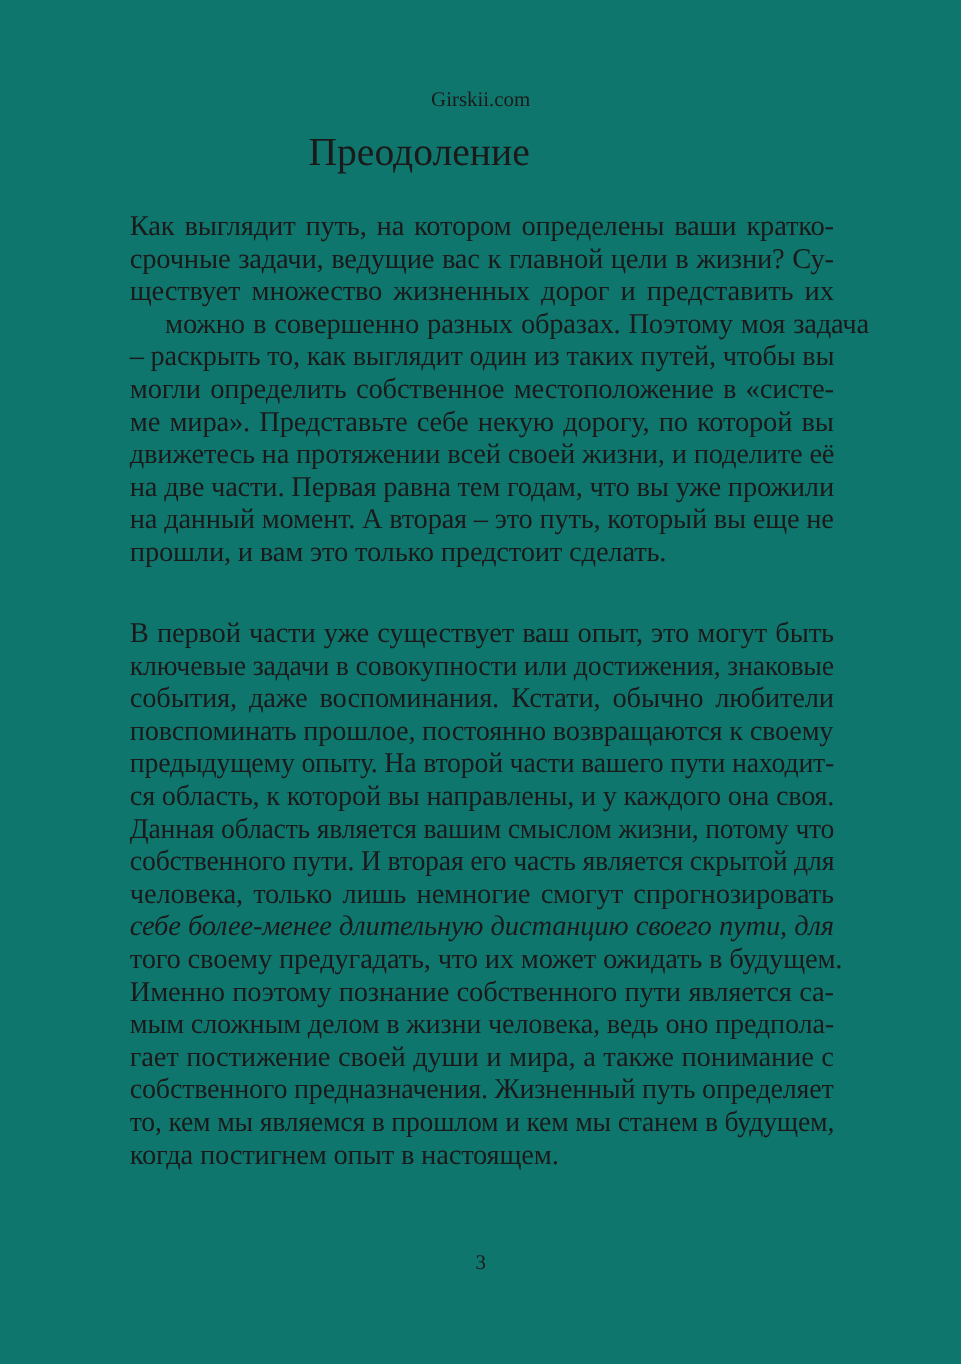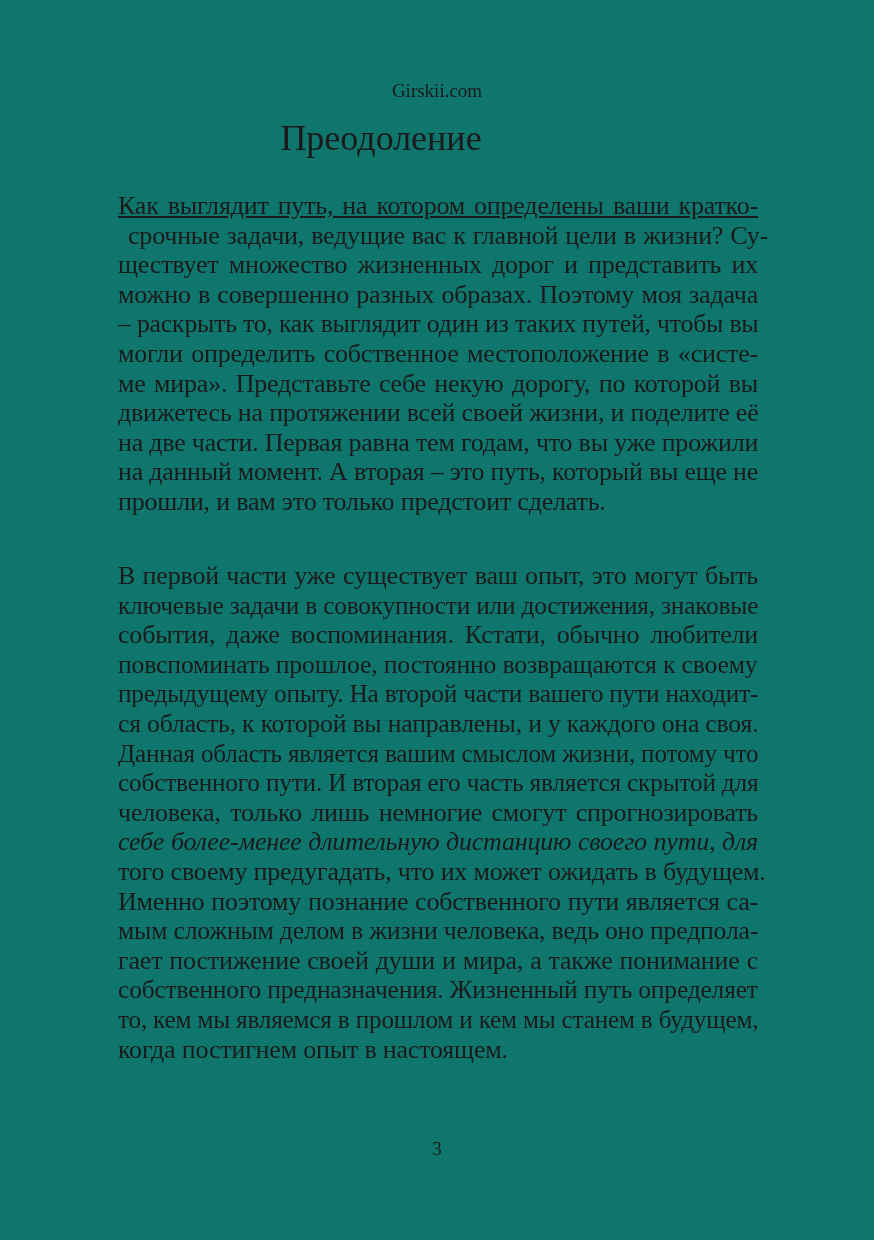--- a/index.html
+++ b/index.html
@@ -87,24 +87,24 @@
 </head>
 <body>
 
 <div class="page">
 
   <div class="site">Girskii.com</div>
 
   <h1 class="title">Преодоление</h1>
 
   <div class="para" id="para1">
-    <span class="line"><span class="line-inner" style="width: 100%; white-space: nowrap; text-decoration: underline;">Как выглядит путь, на котором определены ваши кратко-</span></span>
-    <span class="line"><span class="line-inner" style="width: 100%; white-space: nowrap; margin-left: 10px;">срочные задачи,  ведущие вас к главной цели в жизни? Су-</span></span>
+    <span class="line"><span class="line-inner" style="width: 100%; white-space: nowrap;">Как выглядит путь, на котором определены ваши кратко-</span></span>
+    <span class="line"><span class="line-inner" style="width: 100%; white-space: nowrap;">срочные задачи,  ведущие вас к главной цели в жизни? Су-</span></span>
     <span class="line"><span class="line-inner" style="width: 100%; white-space: nowrap;">ществует множество жизненных дорог и представить их</span></span>
-    <span class="line"><span class="line-inner" style="width: 100%; white-space: nowrap;">можно в совершенно разных образах. Поэтому моя задача</span></span>
+    <span class="line"><span class="line-inner" style="width: 100%; white-space: nowrap; margin-left: 32px;">можно в совершенно разных образах. Поэтому моя задача</span></span>
     <span class="line"><span class="line-inner" style="width: auto; white-space: nowrap; display: inline-block; transform-origin: left center; transform: scaleX(0.990712);">– раскрыть то, как выглядит один из таких путей, чтобы вы</span></span>
     <span class="line"><span class="line-inner" style="width: 100%; white-space: nowrap;">могли определить собственное местоположение в «систе-</span></span>
     <span class="line"><span class="line-inner" style="width: 100%; white-space: nowrap;">ме мира». Представьте себе некую дорогу, по которой вы</span></span>
     <span class="line"><span class="line-inner" style="width: auto; white-space: nowrap; display: inline-block; transform-origin: left center; transform: scaleX(0.99844);">движетесь на протяжении всей своей жизни, и поделите её</span></span>
     <span class="line"><span class="line-inner" style="width: auto; white-space: nowrap; display: inline-block; transform-origin: left center; transform: scaleX(0.99844);">на две части. Первая равна тем годам, что вы уже прожили</span></span>
     <span class="line"><span class="line-inner" style="width: auto; white-space: nowrap; display: inline-block; transform-origin: left center; transform: scaleX(0.995334);">на данный момент. А вторая – это путь, который вы еще не</span></span>
     <span class="line last"><span class="line-inner" style="width: auto; white-space: nowrap;">прошли, и вам это только предстоит сделать.</span></span>
   </div>
 
   <div class="para" id="para2">

